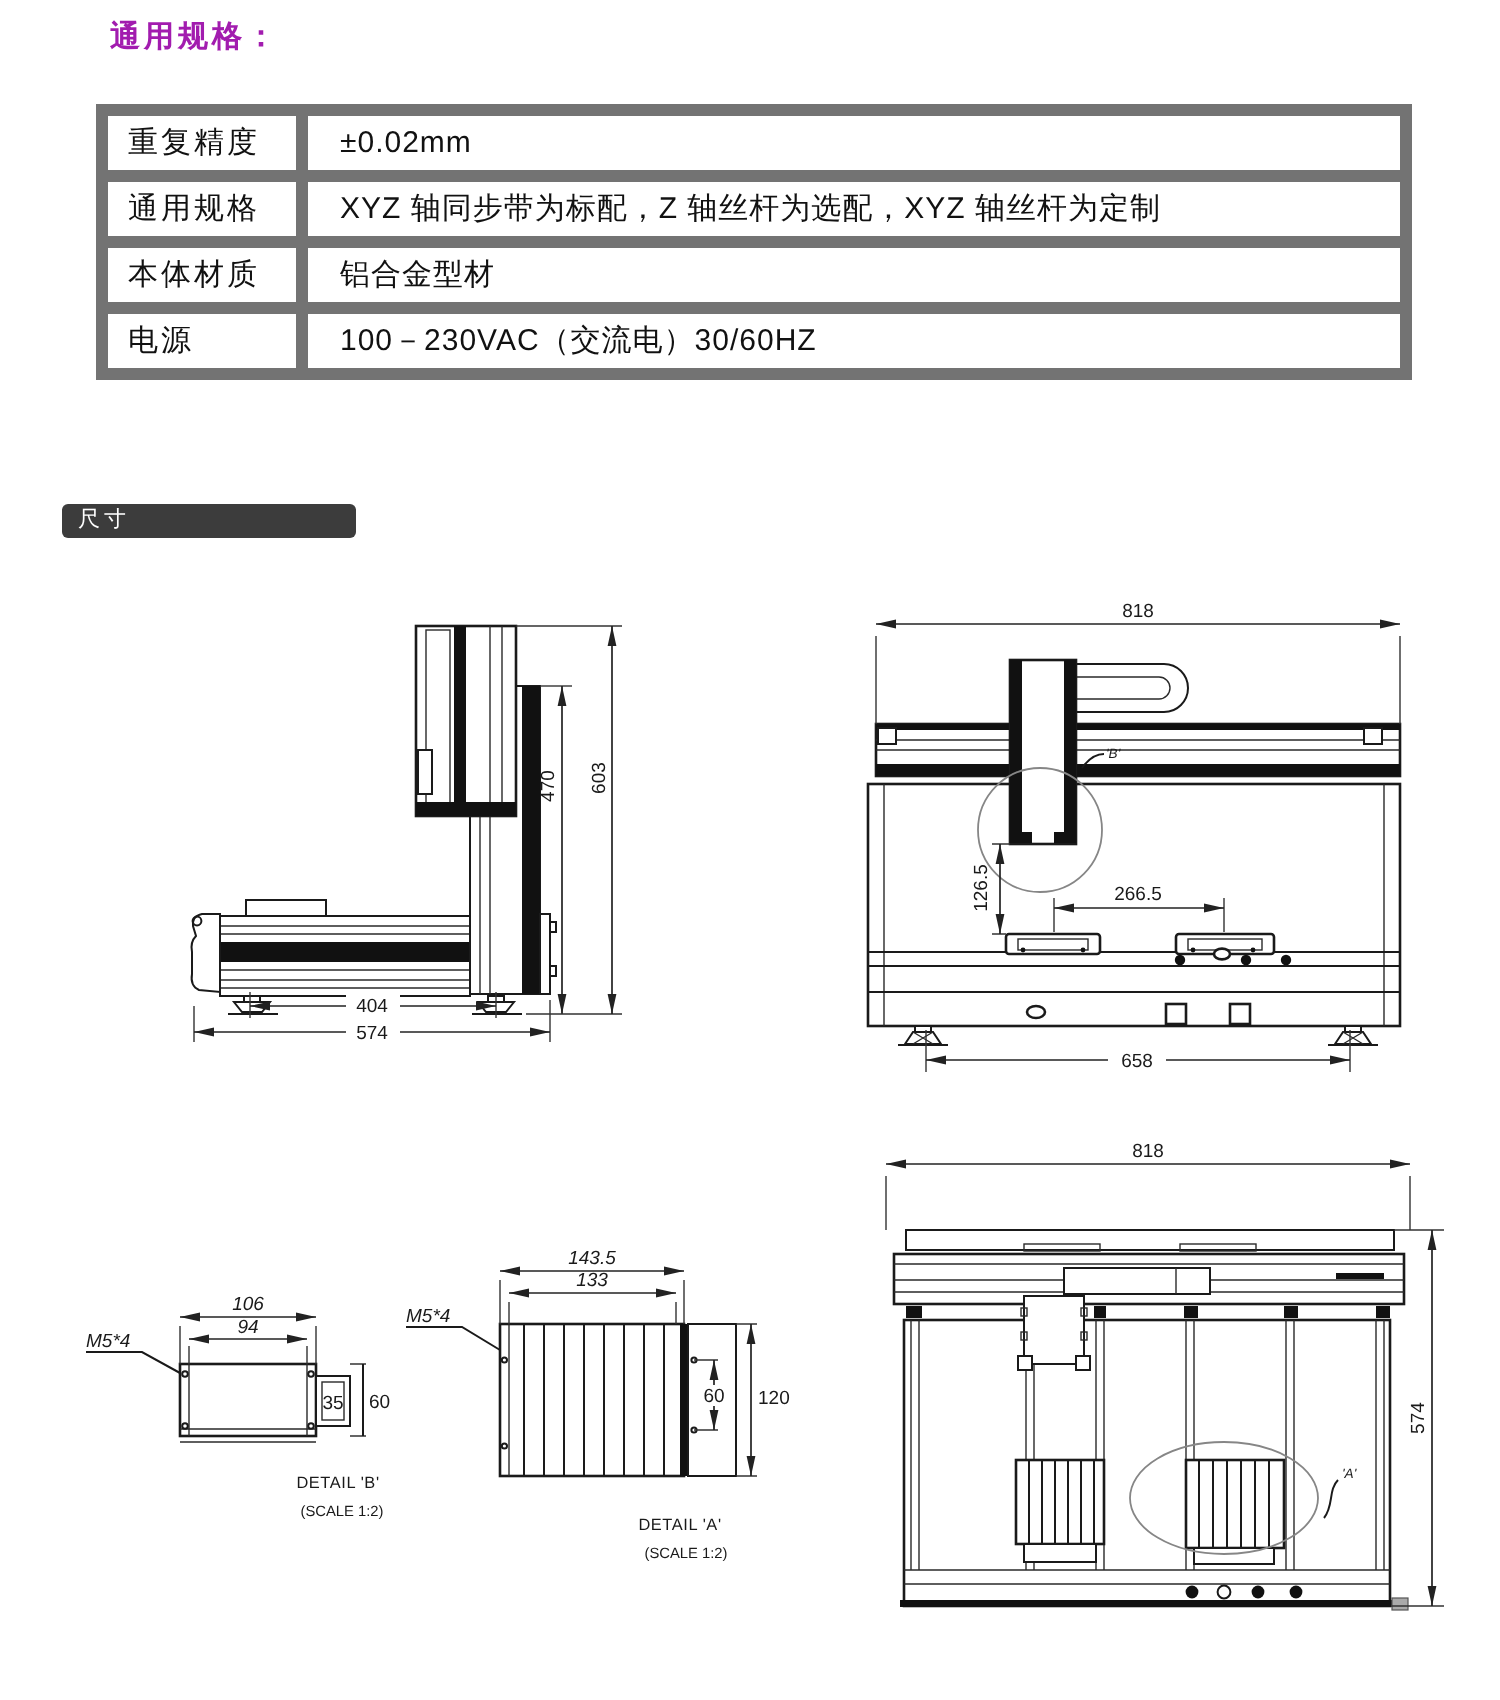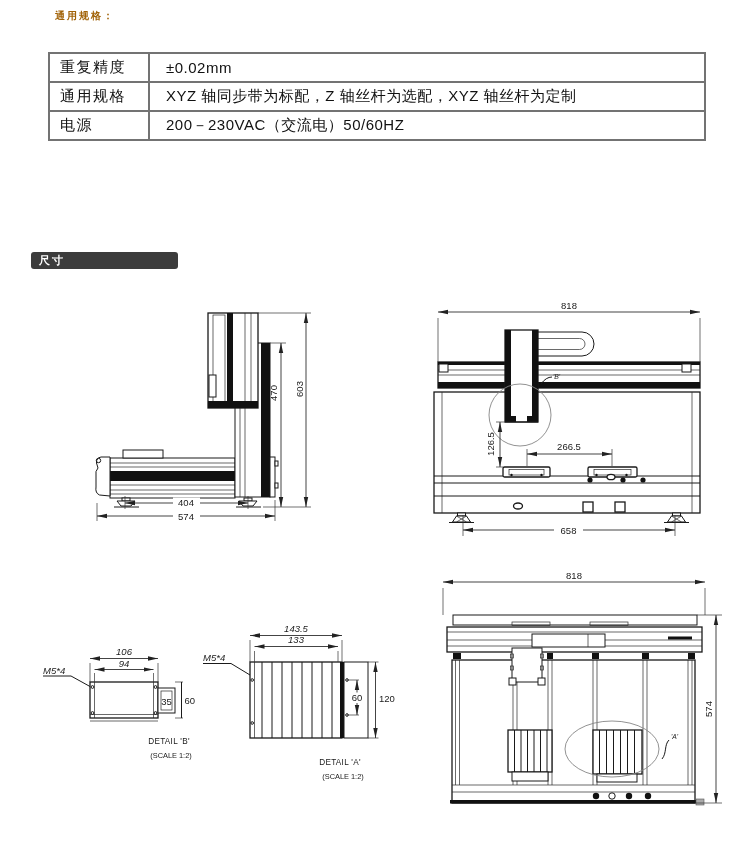--- a/index.html
+++ b/index.html
@@ -1,26 +1,26 @@
 <!DOCTYPE html>
 <html><head>
 <meta charset="utf-8">
 <style>
   html,body{margin:0;padding:0;background:#fff;}
   .page{position:relative;width:750px;height:850px;background:#ffffff;overflow:hidden;
         font-family:"Liberation Sans","DejaVu Sans",sans-serif;color:#111;}
-  .sec-title{position:absolute;left:55px;top:9px;font-size:10px;font-weight:700;
-             letter-spacing:2px;color:#a16207;text-align:center;}
+  .sec-title{position:absolute;left:55px;top:9px;font-size:15px;font-weight:700;
+             letter-spacing:2px;color:#a21caf;text-align:center;}
   table.spec{position:absolute;left:48px;top:52px;width:658px;border-collapse:collapse;
              table-layout:fixed;font-size:15px;color:#111;}
-  table.spec td{border:2px solid #737373;height:27px;padding:0;white-space:nowrap;overflow:hidden;}
+  table.spec td{border:6px solid #737373;height:27px;padding:0;white-space:nowrap;overflow:hidden;}
   table.spec td.lab{padding-left:10px;letter-spacing:1.5px;}
   table.spec td.val{padding-left:16px;letter-spacing:0.5px;margin-left:47px;}
   .badge{position:absolute;left:31px;top:252px;width:147px;height:17px;box-sizing:border-box;
-         background:#3c3c3c;border-radius:3px;color:#fff;font-size:11px;font-weight:700;
+         background:#3c3c3c;border-radius:3px;color:#fff;font-size:11px;font-weight:400;
          line-height:17px;padding-left:8px;letter-spacing:2px;}
   svg{position:absolute;overflow:visible;}
   svg text{font-family:"Liberation Sans","DejaVu Sans",sans-serif;fill:#1a1a1a;}
   .box{fill:#fff;stroke:#1a1a1a;stroke-width:1;}
   .bx2{fill:#fff;stroke:#1a1a1a;stroke-width:1.3;}
   .f{fill:#111;stroke:none;}
   .ln{fill:none;stroke:#1a1a1a;stroke-width:1;}
   .thin{fill:none;stroke:#2a2a2a;stroke-width:0.7;}
   .wit{fill:none;stroke:#333;stroke-width:0.7;}
   .dimln{fill:none;stroke:#222;stroke-width:0.85;}
@@ -47,22 +47,26 @@
     <tbody>
       <tr>
         <td class="lab">重复精度</td>
         <td class="val">±0.02mm</td>
       </tr>
       <tr>
         <td class="lab">通用规格</td>
         <td class="val">XYZ 轴同步带为标配，Z 轴丝杆为选配，XYZ 轴丝杆为定制</td>
       </tr>
       <tr>
+        <td class="lab">本体材质</td>
+        <td class="val">铝合金型材</td>
+      </tr>
+      <tr>
         <td class="lab">电源</td>
-        <td class="val">200－230VAC（交流电）50/60HZ</td>
+        <td class="val">100－230VAC（交流电）30/60HZ</td>
       </tr>
     </tbody>
   </table>
 
   <div class="badge">尺寸</div>
 
   <svg style="left:85px;top:297px;" width="235" height="235" viewBox="0 0 235 235">
     <defs>
       <marker id="aSV" viewBox="0 0 10 6" refX="10" refY="3" markerWidth="10" markerHeight="6" orient="auto-start-reverse" markerUnits="userSpaceOnUse">
         <path d="M0,0.8 L10,3 L0,5.2 z" fill="#222"></path>

